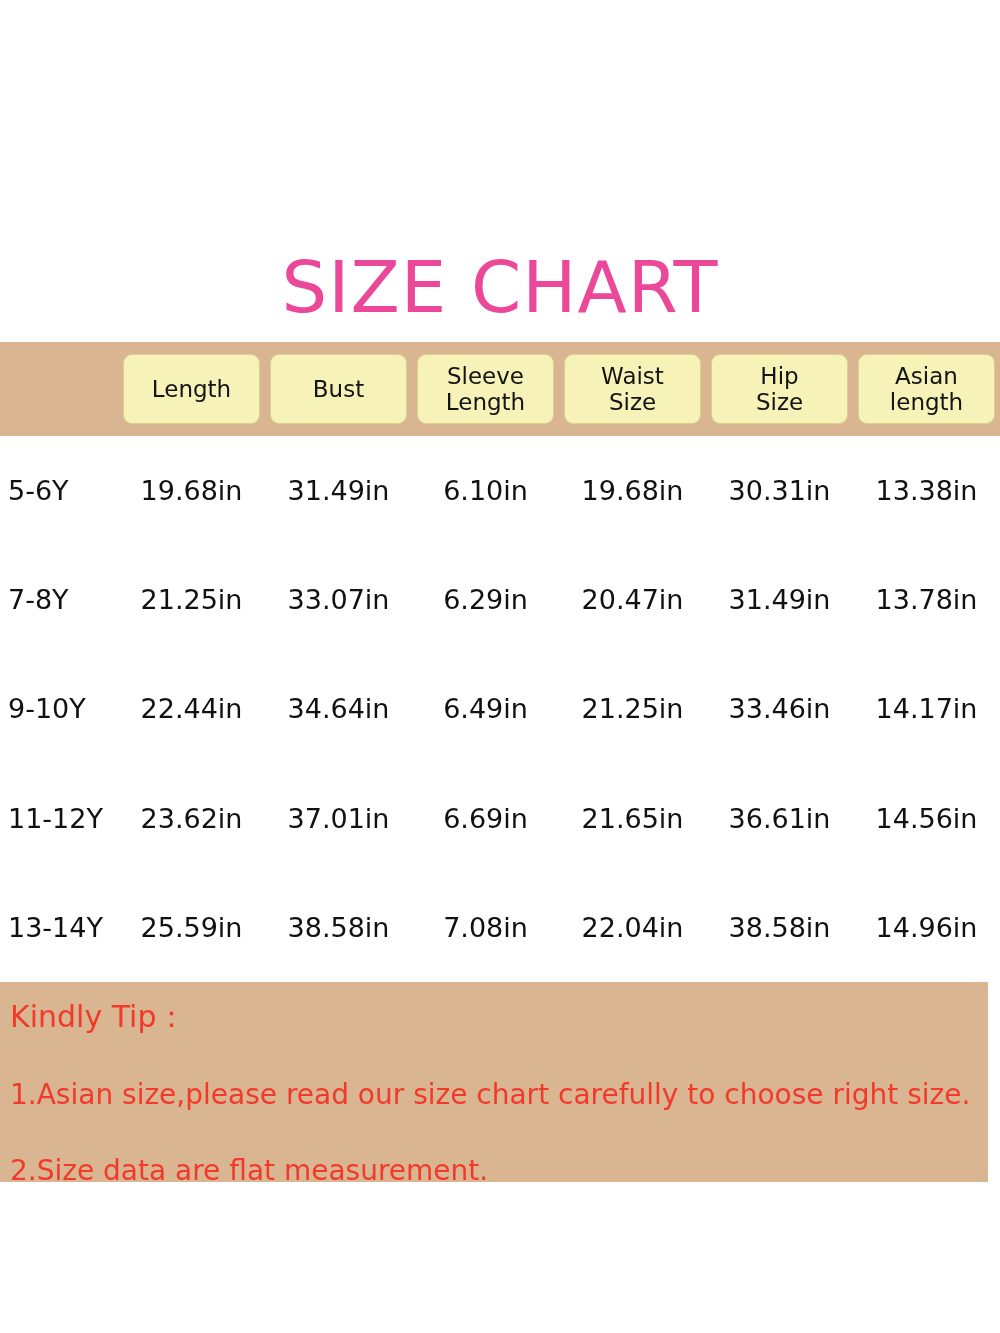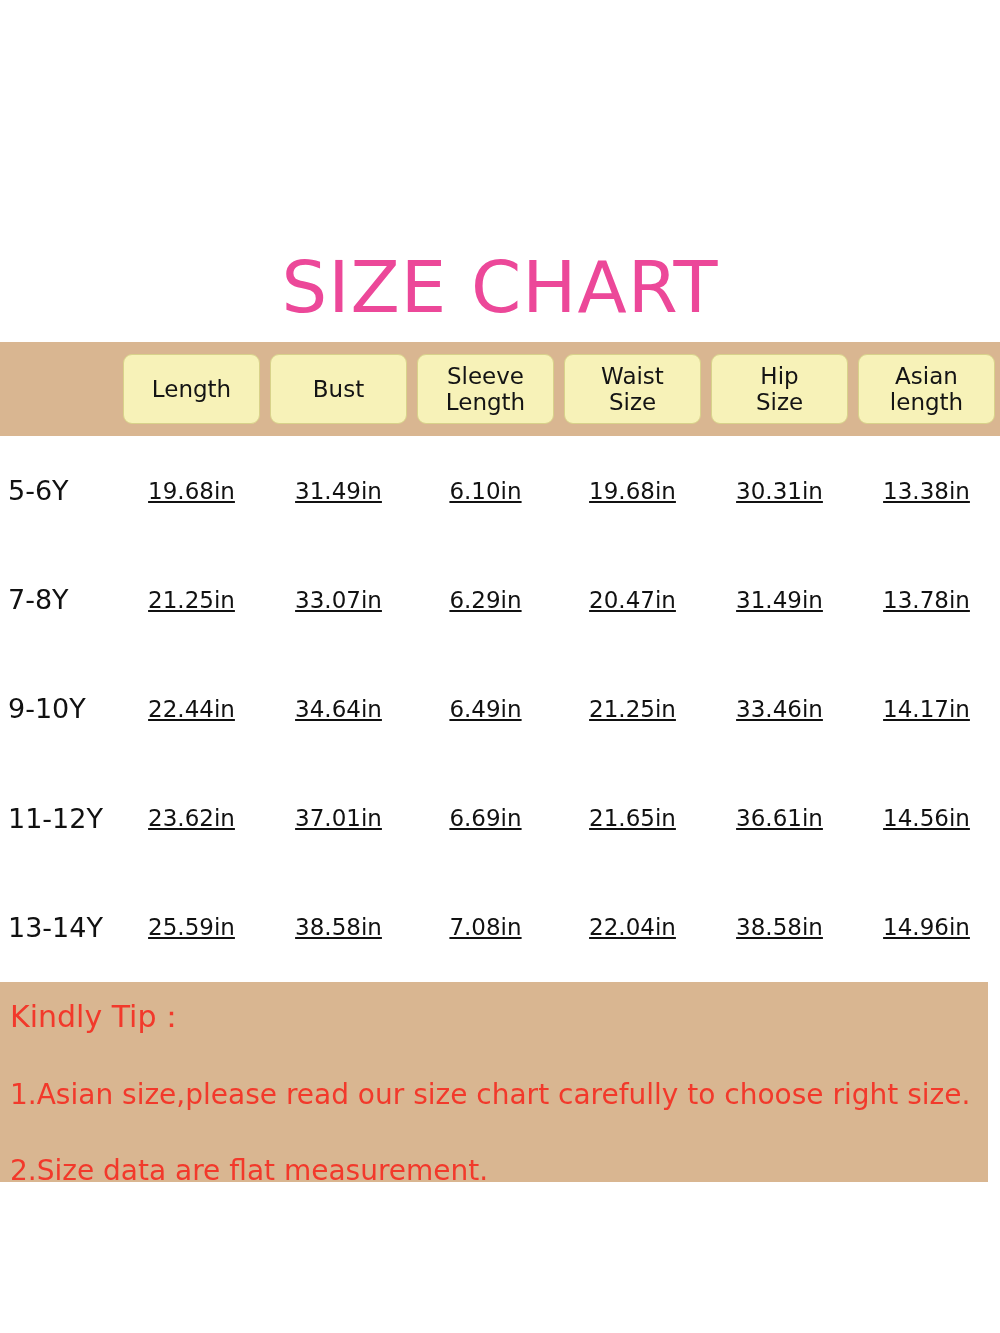--- a/index.html
+++ b/index.html
@@ -98,23 +98,22 @@
     flex: 0 0 118px;
     font-size: 27px;
     color: #111111;
     padding-left: 8px;
     box-sizing: border-box;
     text-align: left;
   }
   .row .cell {
     flex: 1 1 0;
     text-align: center;
-    font-size: 23px;
+    font-size: 27px;
     color: #111111;
-    text-decoration: underline;
   }
   .tips {
     position: absolute;
     top: 982px;
     left: 0;
     width: 988px;
     height: 200px;
     background: #d9b691;
     box-sizing: border-box;
     padding: 14px 10px 0 10px;

